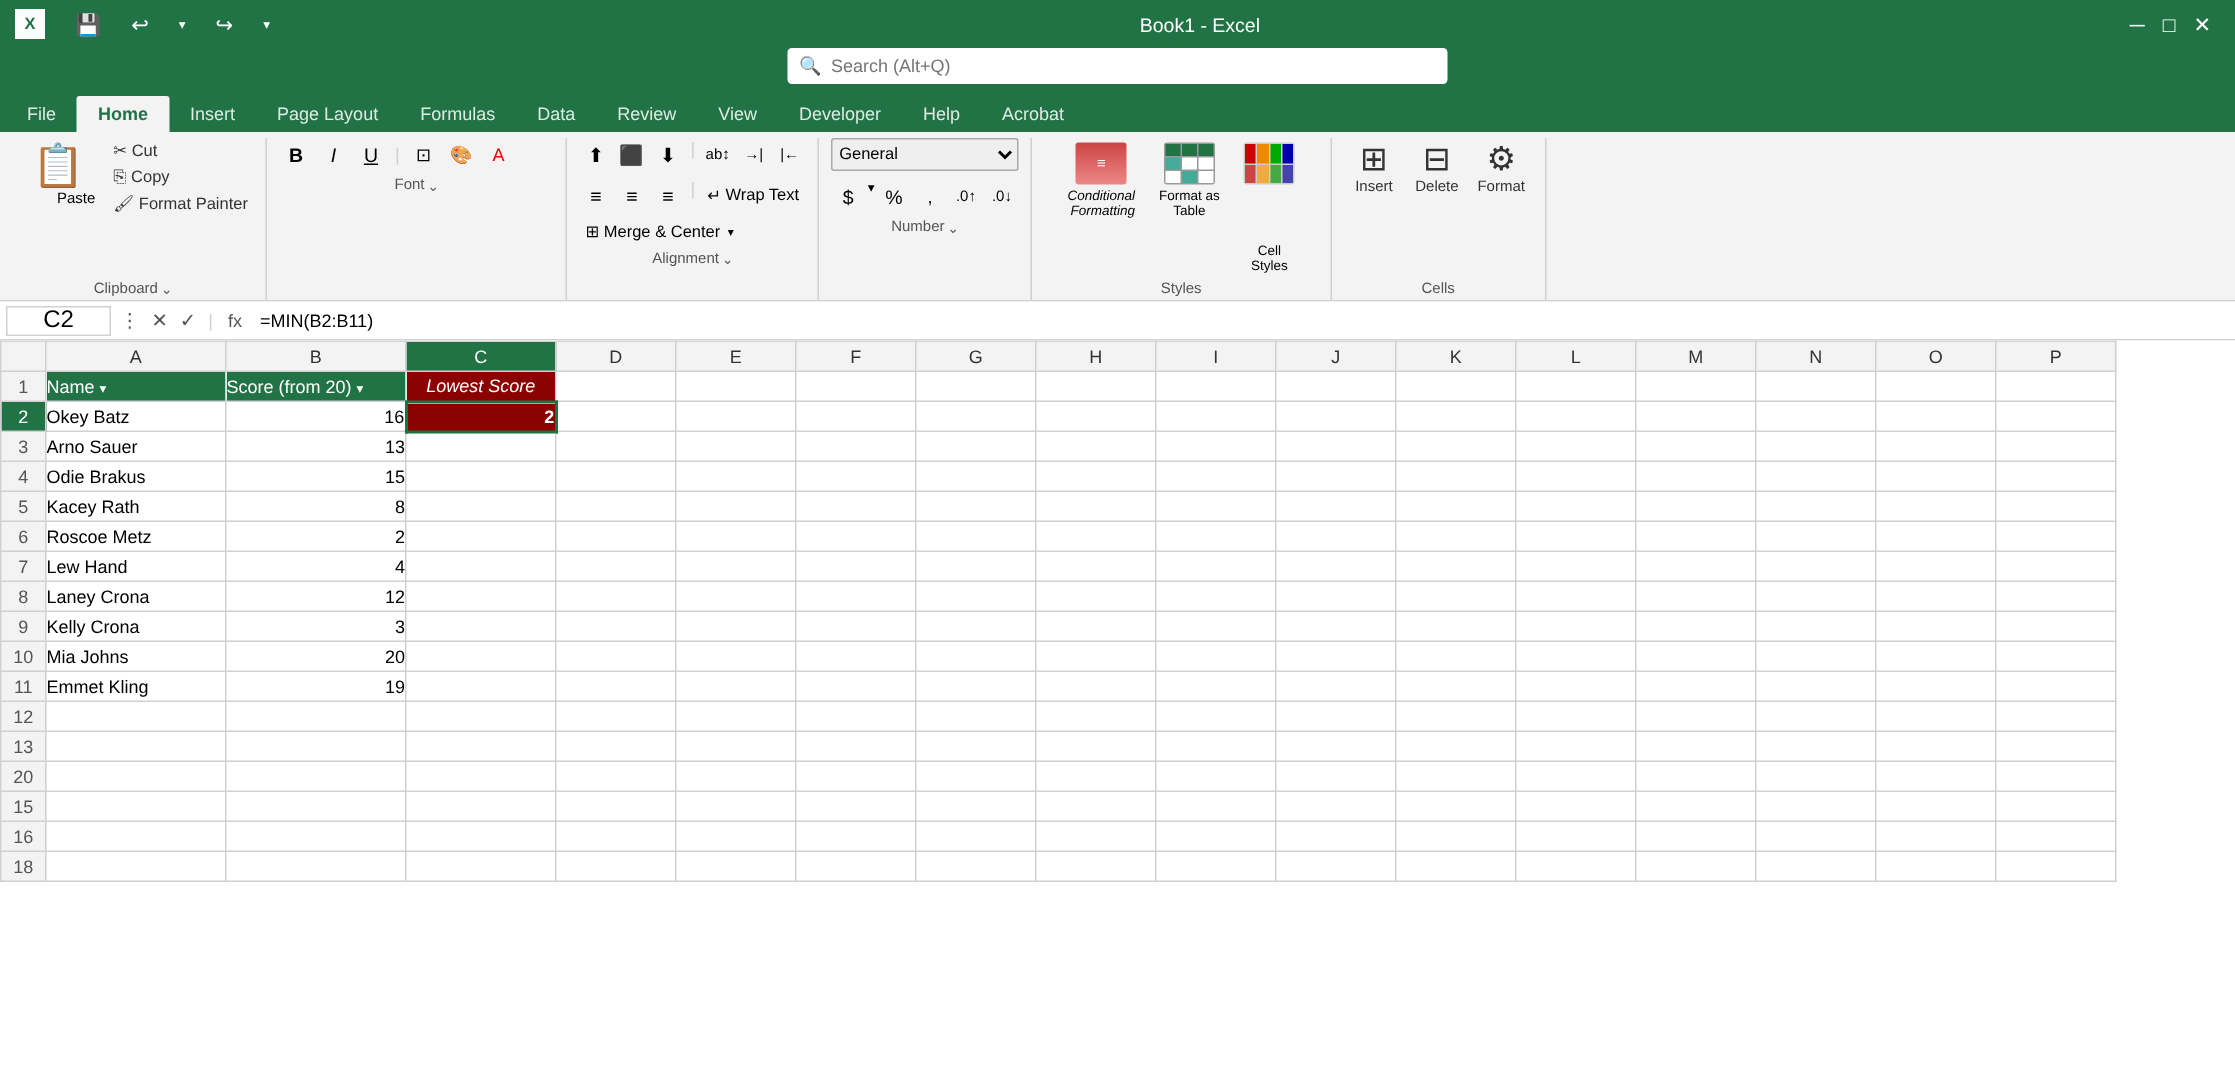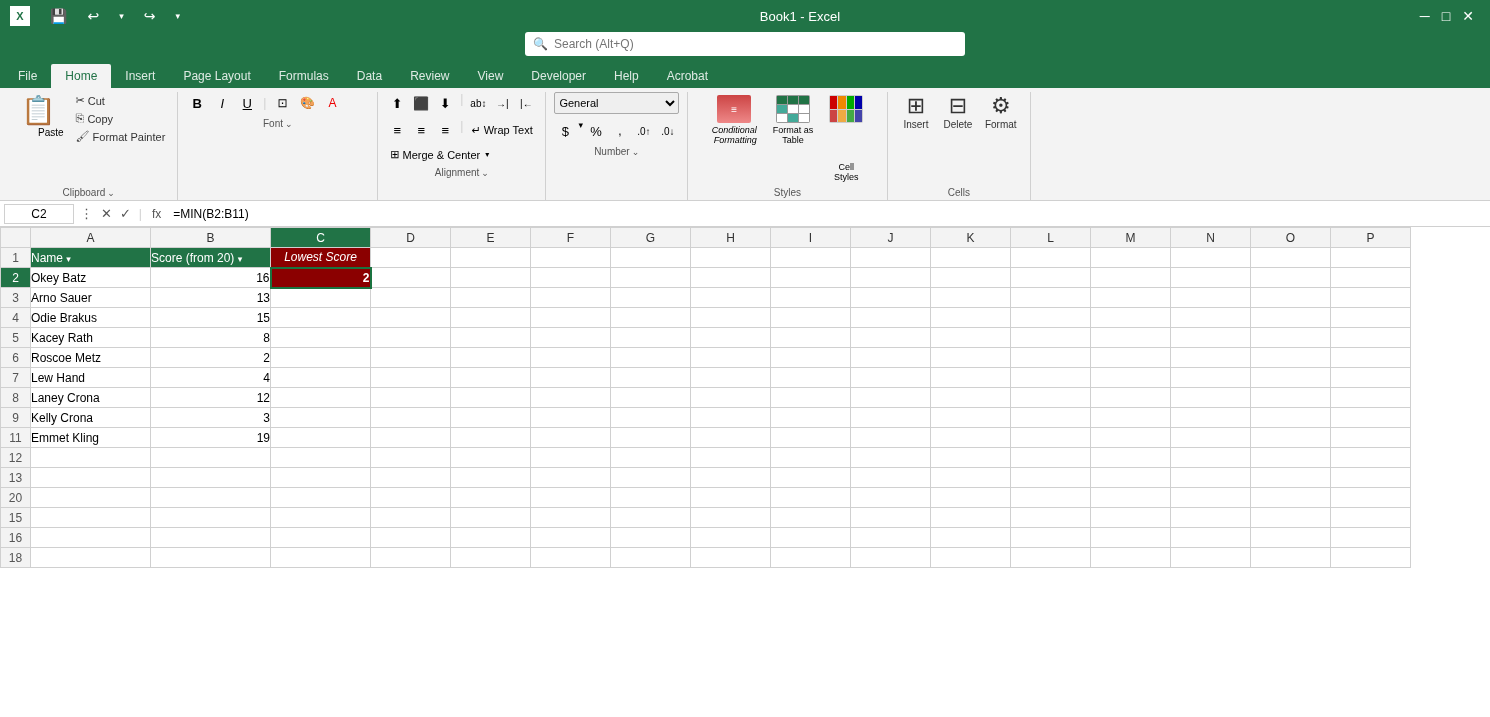--- a/index.html
+++ b/index.html
@@ -62,21 +62,21 @@
       color: rgba(255,255,255,0.85);
       cursor: pointer;
       border-radius: 2px 2px 0 0;
       height: 24px;
       display: flex;
       align-items: center;
     }
     .tab.active {
       background: #f3f3f3;
       color: #217346;
-      font-weight: 400;
+      font-weight: 700;
     }
 
     
     .ribbon-content {
       display: flex;
       align-items: stretch;
       padding: 4px 0 0 0;
       background: #f3f3f3;
       min-height: 90px;
     }
@@ -207,21 +207,21 @@
     .formula-bar {
       display: flex;
       align-items: center;
       background: white;
       border-bottom: 1px solid #d0d0d0;
       height: 26px;
       padding: 0 4px;
       gap: 4px;
     }
     .name-box {
-      width: 70px; border: 1px solid #d0d0d0; height: 20px; padding: 0 4px; font-size: 12px; text-align: center;
+      width: 70px; border: 1px solid #d0d0d0; height: 20px; padding: 0 4px; font-size: 16px; text-align: center;
     }
     .formula-icon-btn { border: none; background: none; cursor: pointer; font-size: 13px; color: #555; padding: 0 2px; }
     .formula-input { flex: 1; border: none; outline: none; font-size: 12px; padding: 0 4px; }
 
     
     .spreadsheet {
       background: white;
       overflow: auto;
       height: calc(100vh - 220px);
     }
@@ -729,20 +729,39 @@
         <td class="cell"></td>
         <td class="cell"></td>
         <td class="cell"></td>
         <td class="cell"></td>
         <td class="cell"></td>
         <td class="cell"></td>
         <td class="cell"></td>
         <td class="cell"></td>
       </tr>
 
+      <tr>
+        <td class="row-num">10</td>
+        <td class="cell">Mia Johns</td>
+        <td class="cell cell-score">20</td>
+        <td class="cell"></td>
+        <td class="cell"></td>
+        <td class="cell"></td>
+        <td class="cell"></td>
+        <td class="cell"></td>
+        <td class="cell"></td>
+        <td class="cell"></td>
+        <td class="cell"></td>
+        <td class="cell"></td>
+        <td class="cell"></td>
+        <td class="cell"></td>
+        <td class="cell"></td>
+        <td class="cell"></td>
+        <td class="cell"></td>
+      </tr>
 
       <tr>
         <td class="row-num">11</td>
         <td class="cell">Emmet Kling</td>
         <td class="cell cell-score">19</td>
         <td class="cell"></td>
         <td class="cell"></td>
         <td class="cell"></td>
         <td class="cell"></td>
         <td class="cell"></td>

